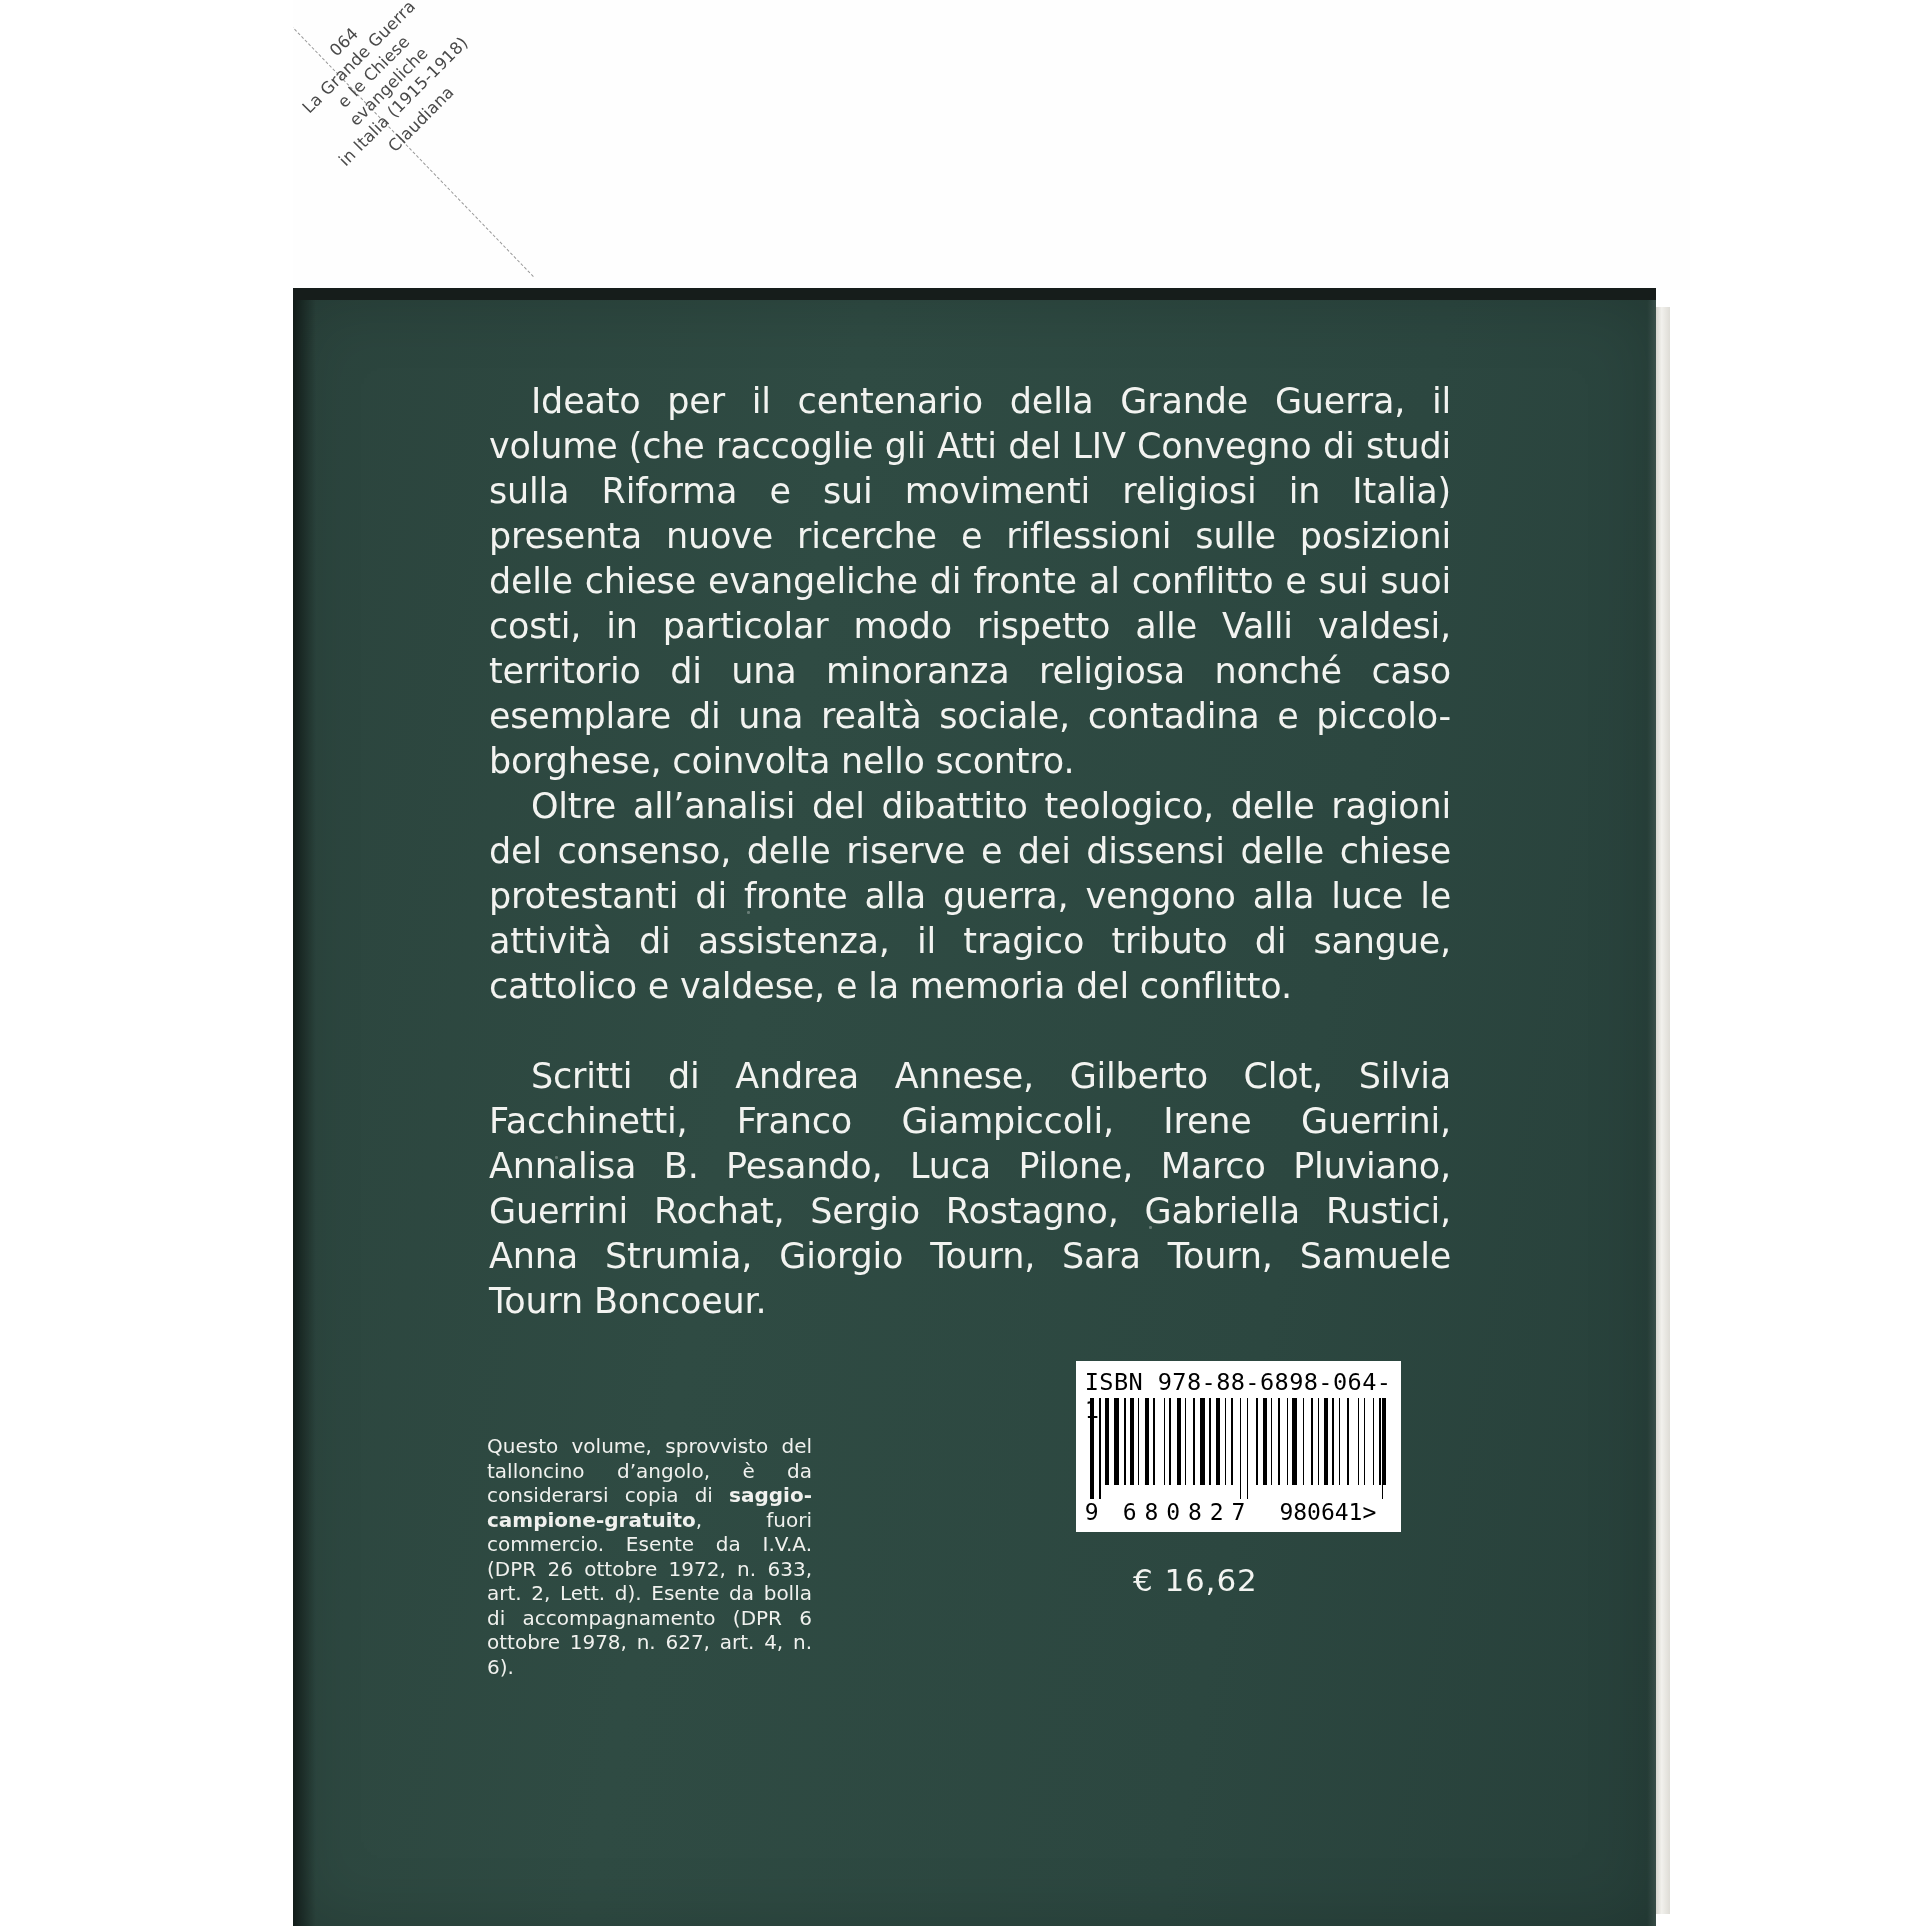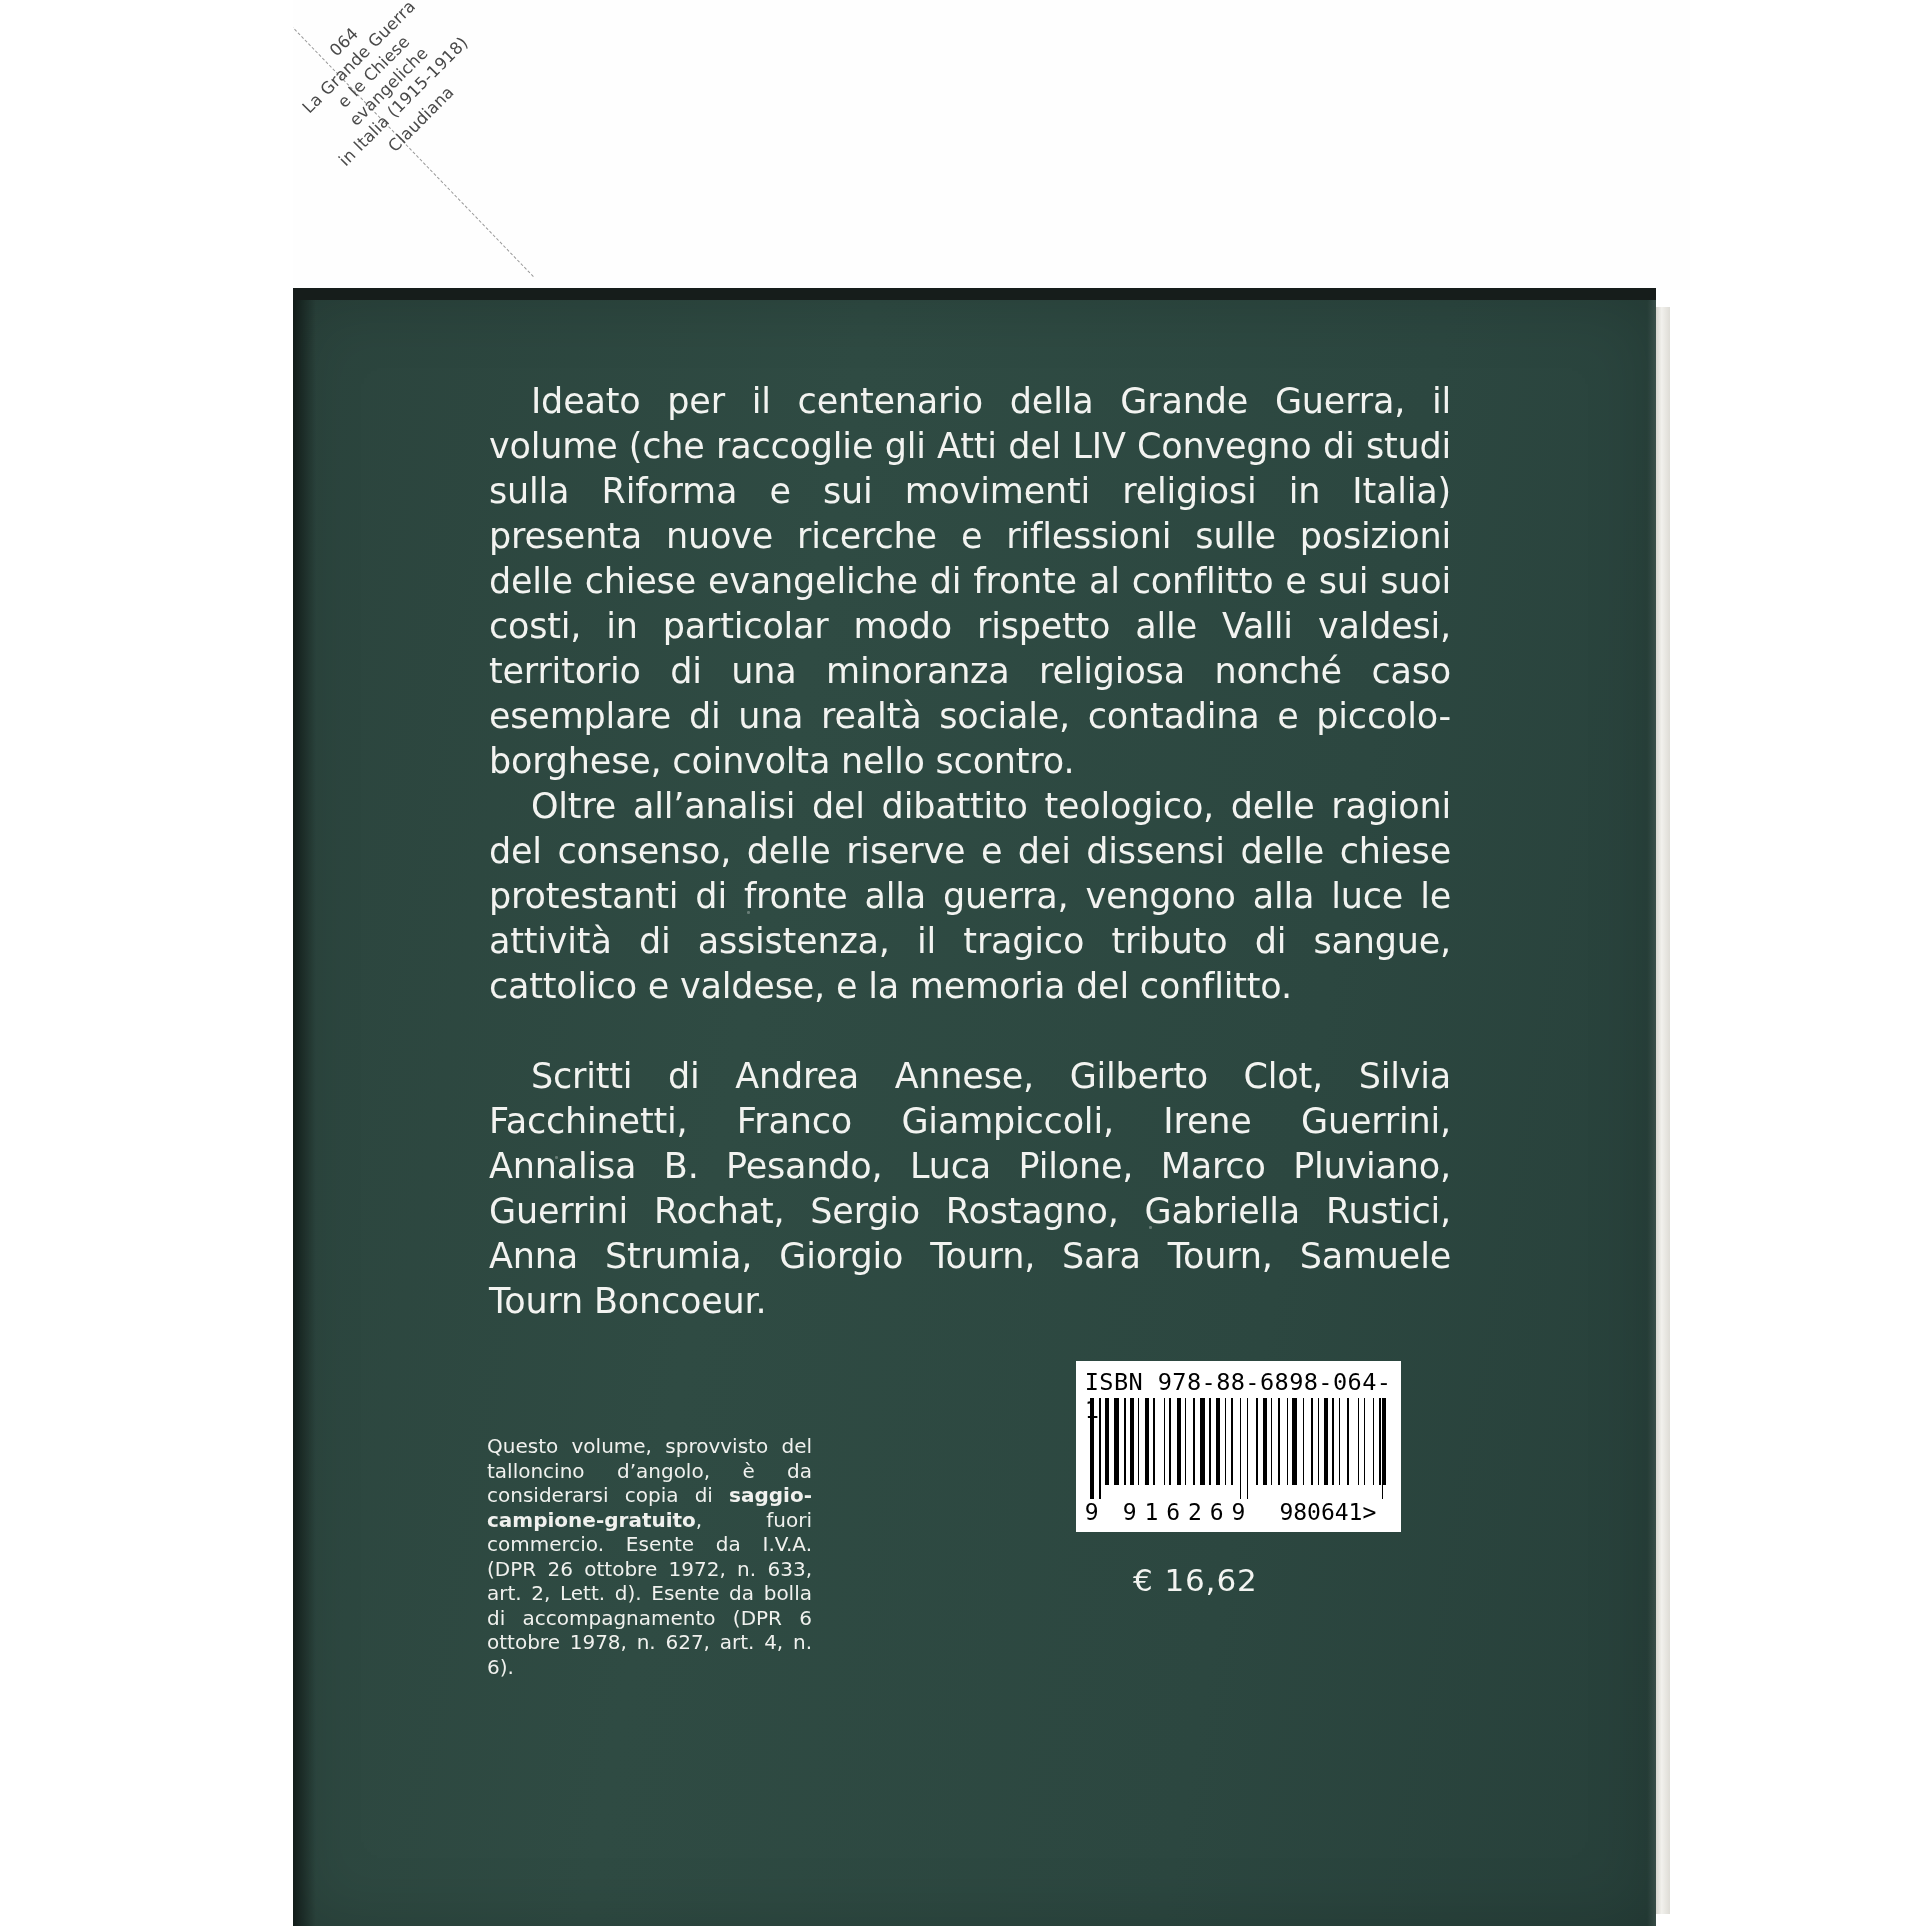--- a/index.html
+++ b/index.html
@@ -293,21 +293,21 @@
           <div class="b short" style="left: 262px; width: 2.8px;"></div>
           <div class="b short" style="left: 273px; width: 1.4px;"></div>
           <div class="b short" style="left: 279px; width: 1.4px;"></div>
           <div class="b short" style="left: 288px; width: 1.4px;"></div>
           <div class="b short" style="left: 294px; width: 2.8px;"></div>
           <div class="b short" style="left: 297px; width: 4.2px;"></div>
           <div class="b" style="left: 297px; width: 1.4px;"></div>
         </div>
       <div id="ean-digits">
         <span class="lead">9</span>
-        <span class="mid">916269</span>
+        <span class="mid">680827</span>
         <span class="tail">980641&gt;</span>
       </div>
     </div>
 
     <div id="price">€ 16,62</div>
   </div>
 
 </div>
 
 

